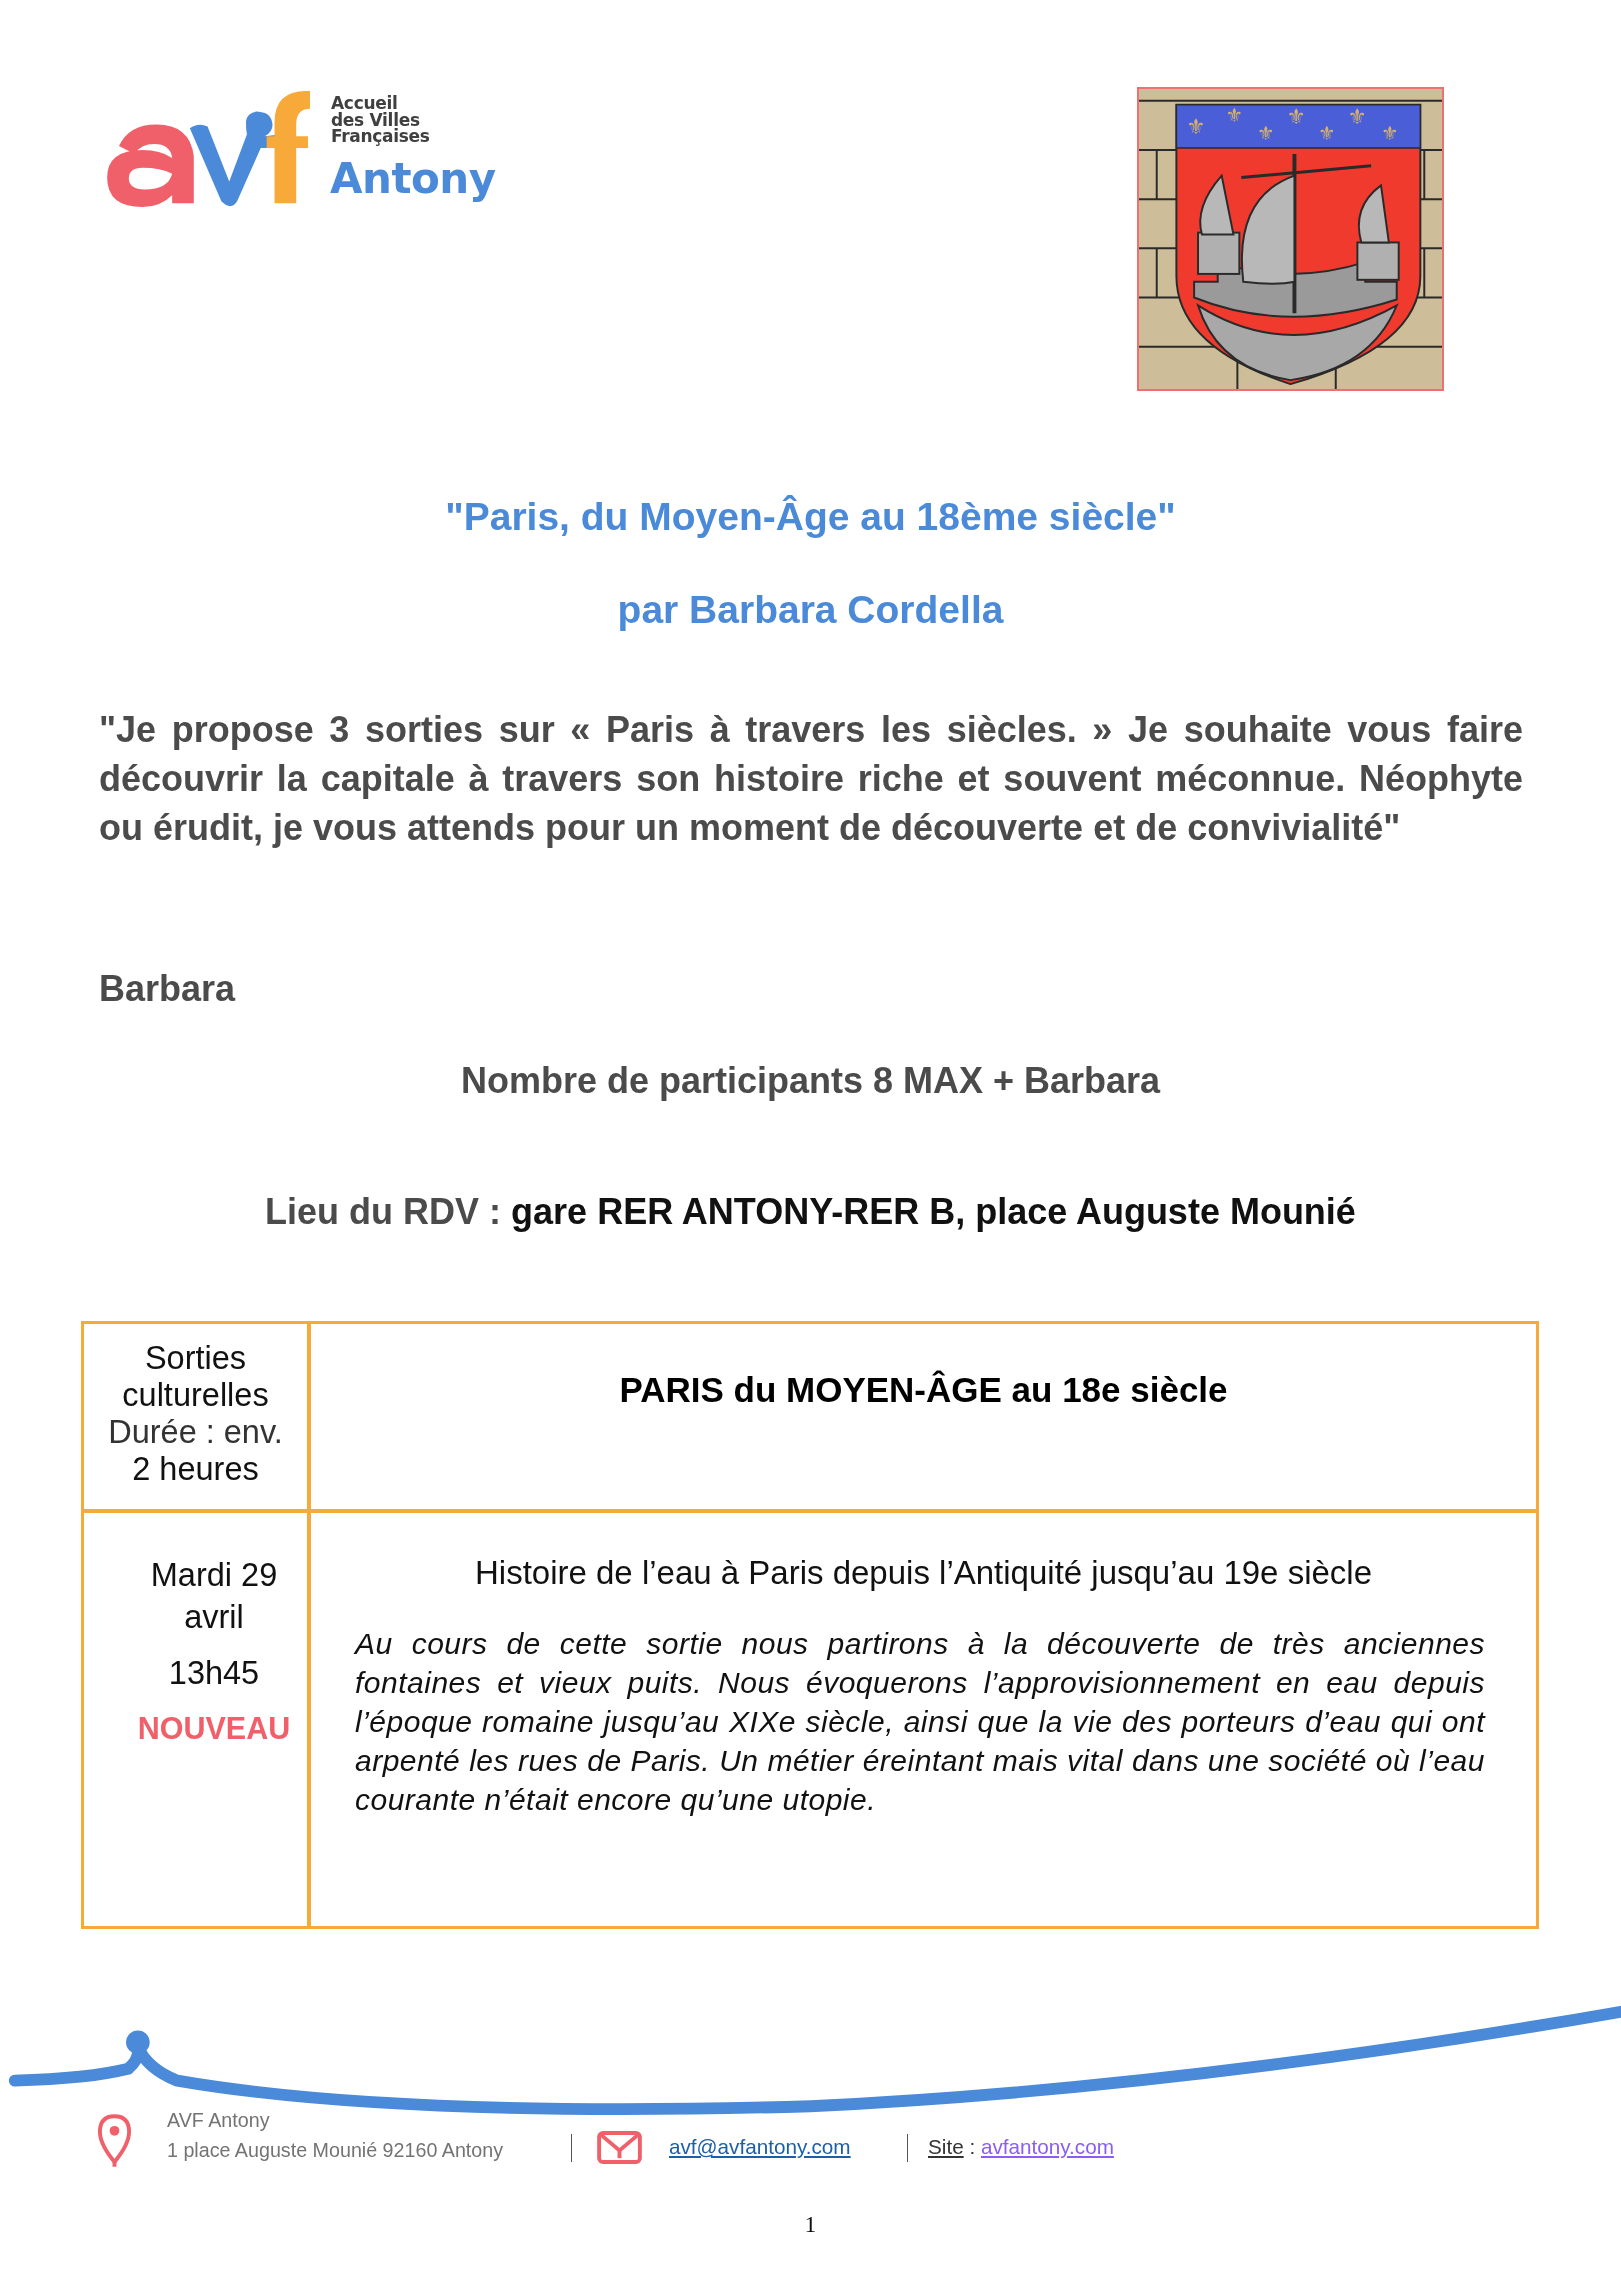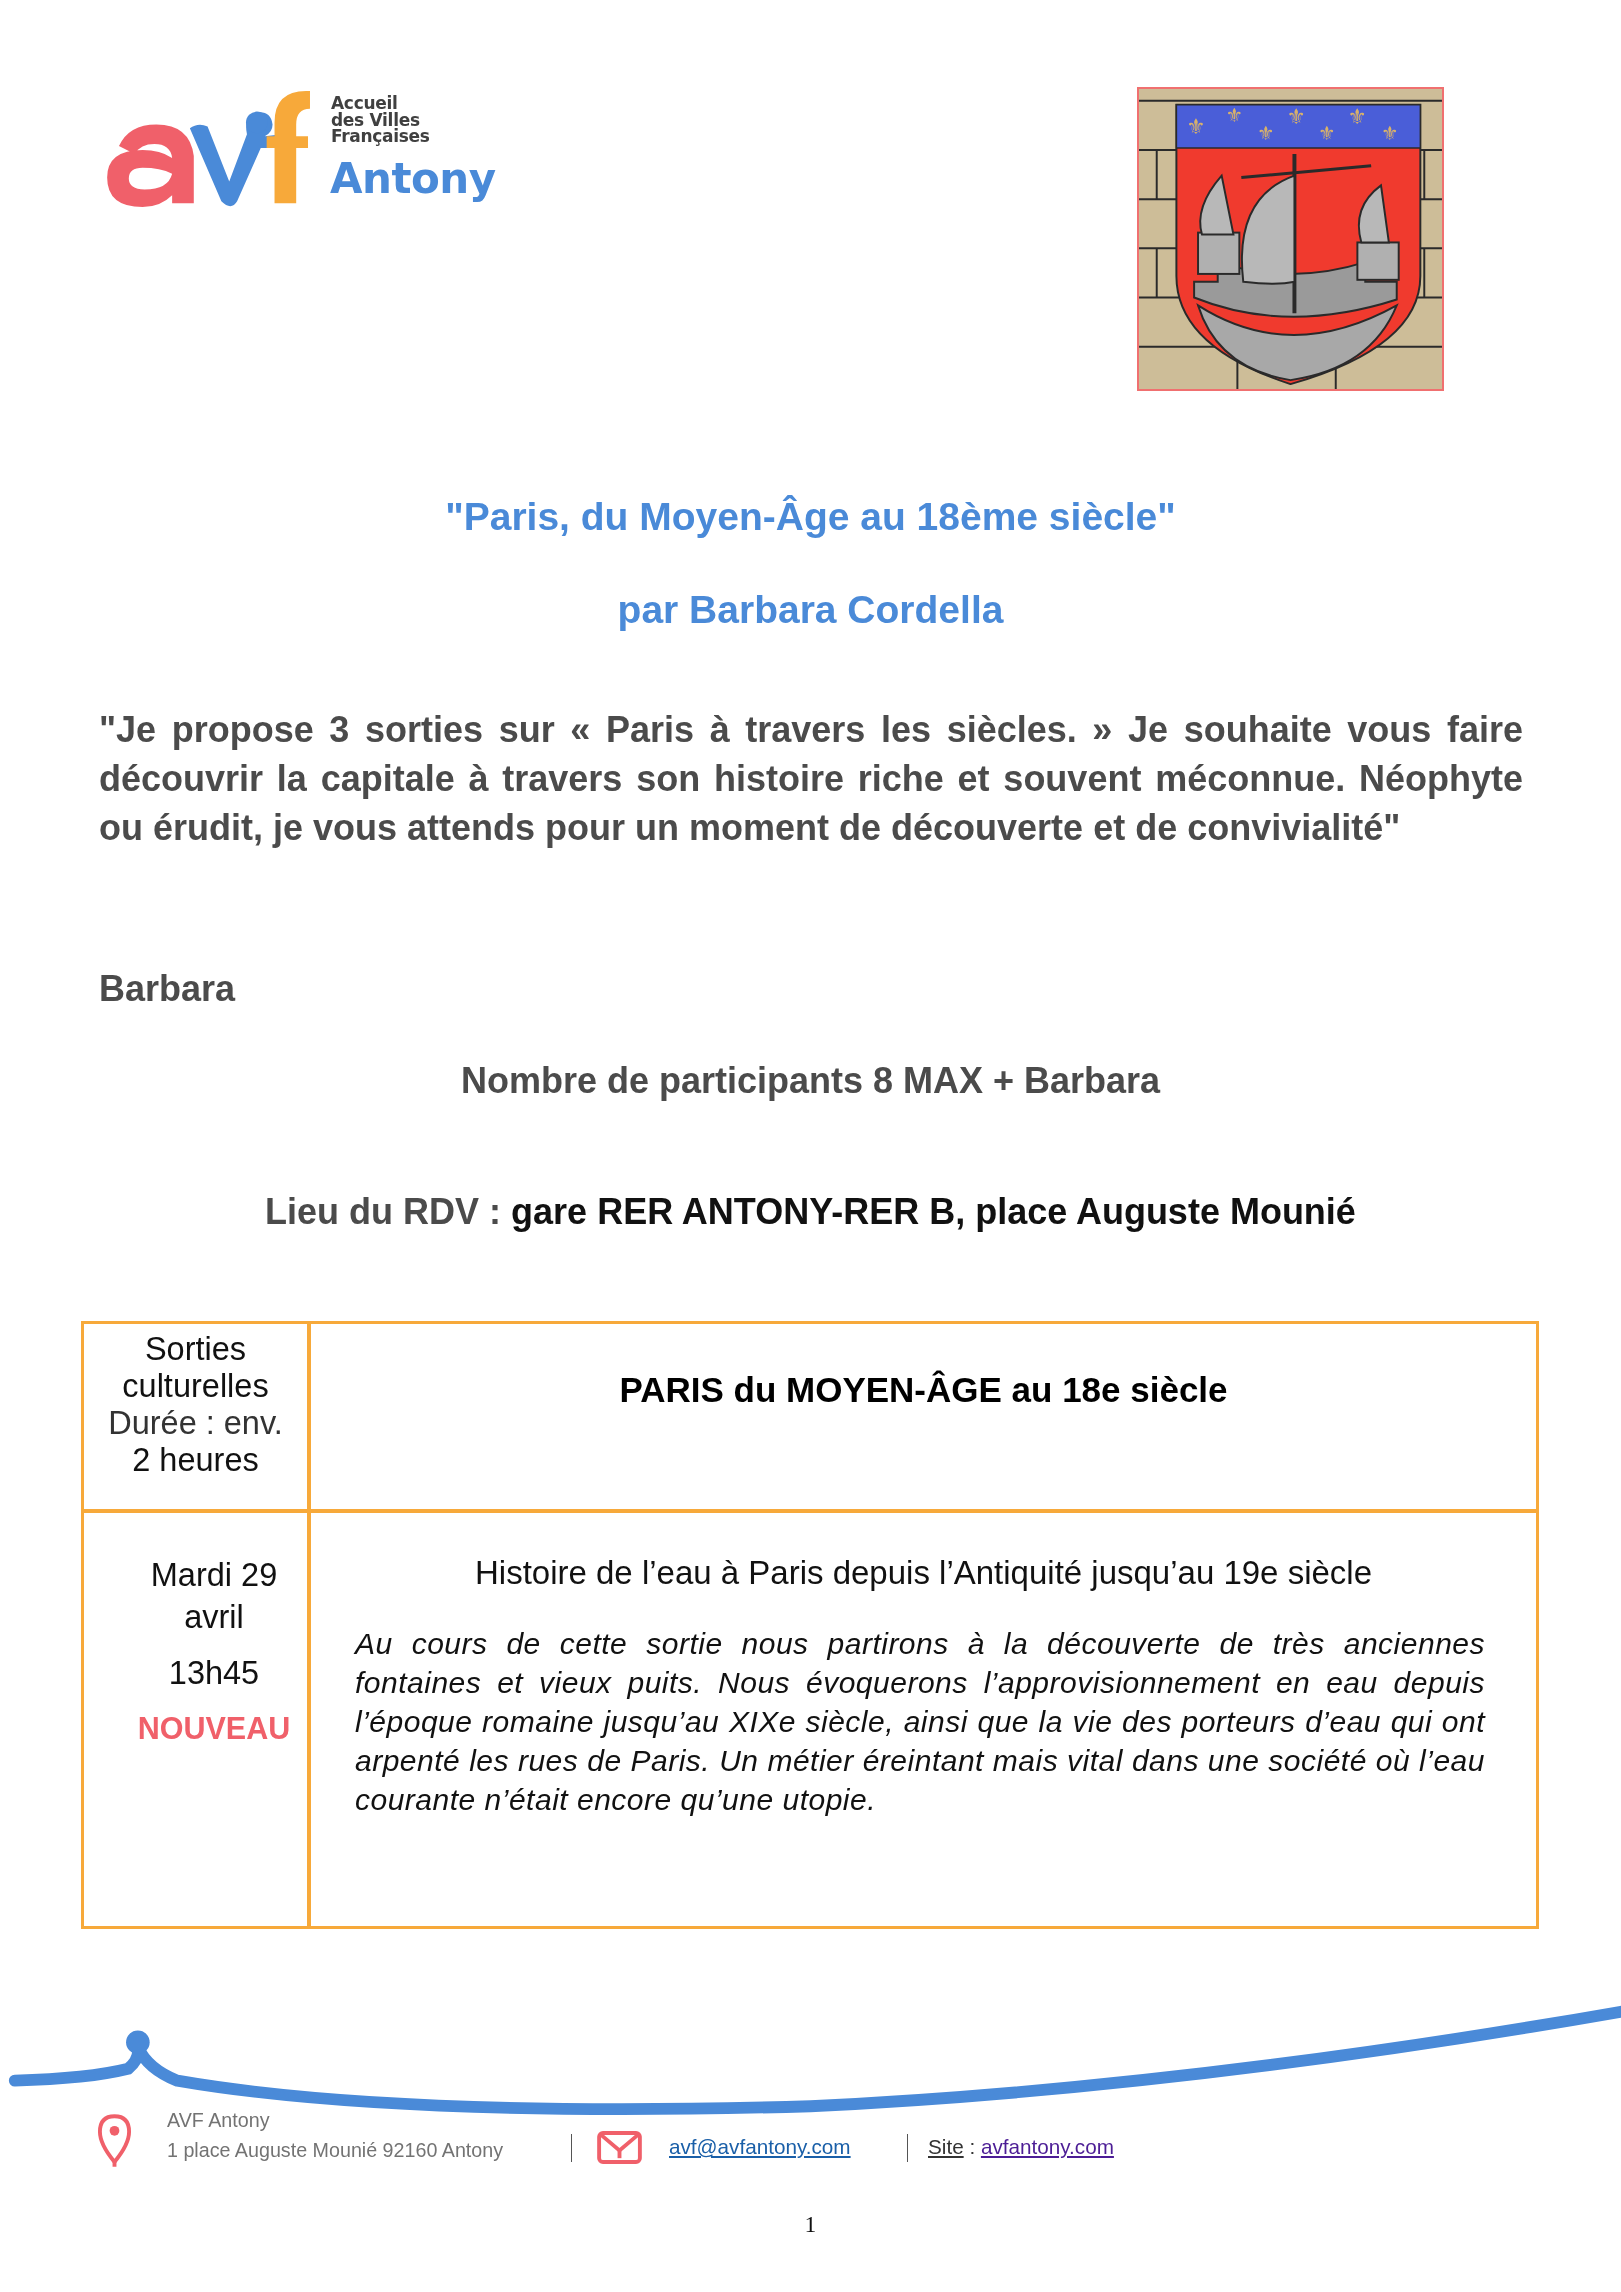--- a/index.html
+++ b/index.html
@@ -26,21 +26,21 @@
 
   .info { left: 0; width: 1621px; text-align: center; color: #4b4b4b; font-family: "Liberation Sans", sans-serif; font-weight: bold; font-size: 36px; }
   .participants { top: 1060px; }
   .rdv { top: 1191px; }
   .rdv .val { color: #111111; }
 
   
   .tbl { left: 81px; top: 1321px; width: 1458px; height: 608px; border: 3.9px solid #f7a93a; box-sizing: border-box; }
   .vline { position: absolute; left: 223px; top: 0; width: 3.9px; height: 100%; background: #f7a93a; }
   .hline { position: absolute; left: 0; top: 185px; width: 100%; height: 3.9px; background: #f7a93a; }
-  .cell-a { position: absolute; left: 0; top: 0; width: 223px; height: 185px; text-align: center; color: #111; font-family: "Liberation Sans", sans-serif; font-size: 32.5px; line-height: 37px; padding-top: 7px; box-sizing: border-box; }
+  .cell-a { position: absolute; left: 0; top: 0; width: 223px; height: 185px; text-align: center; color: #111; font-family: "Liberation Sans", sans-serif; font-size: 32.5px; line-height: 37px; padding-top: 16px; box-sizing: border-box; }
   .cell-a .light { color: #333; font-weight: normal; }
   .cell-b { position: absolute; left: 227px; top: 0; right: 0; height: 132px; display: flex; align-items: center; justify-content: center; color: #000; font-family: "Liberation Sans", sans-serif; font-weight: bold; font-size: 35px; }
   .cell-c { position: absolute; left: 0; top: 189px; width: 260px; text-align: center; color: #111; font-family: "Liberation Sans", sans-serif; font-size: 32.5px; }
   .cell-c .date { padding-top: 41px; line-height: 42px; }
   .cell-c .time { margin-top: 16.7px; }
   .cell-c .badge { margin-top: 19.7px; color: #f0606a; font-weight: bold; font-size: 30.5px; }
   .cell-d { position: absolute; left: 227px; top: 189px; right: 0; }
   .cell-d .sub { text-align: center; color: #111; font-family: "Liberation Sans", sans-serif; font-size: 33px; padding-top: 41px; }
   .cell-d .desc { margin: 31.5px 51px 0 44px; color: #111; font-family: "Liberation Sans", sans-serif; font-style: italic; font-weight: 400; font-size: 30px; line-height: 39px; text-align: justify; text-align-last: left; letter-spacing: 0.5px; }
 
@@ -48,21 +48,21 @@
   .wave { left: 0; top: 1990px; width: 1621px; height: 138px; }
   .pin { left: 97px; top: 2113px; width: 35px; height: 55px; }
   .addr { left: 167px; top: 2106px; color: #737373; font-family: "Liberation Sans", sans-serif; font-size: 19.7px; line-height: 29.6px; }
   .sep { width: 1px; height: 27.6px; background: #555; top: 2134px; }
   .sep1 { left: 571px; }
   .sep2 { left: 907px; }
   .mail-icon { left: 597px; top: 2131px; width: 45px; height: 33px; }
   .mail-link { left: 669px; top: 2135px; color: #1a5fa8; text-decoration: underline; font-family: "Liberation Sans", sans-serif; font-size: 20.7px; }
   .site { left: 928px; top: 2135px; color: #333; font-family: "Liberation Sans", sans-serif; font-size: 20.7px; }
   .site .lbl { text-decoration: underline; }
-  .site a { color: #4c1d95; text-decoration: underline; }
+  .site a { color: #8b5cf6; text-decoration: underline; }
   .page-num { left: 0; width: 1621px; top: 2211px; text-align: center; color: #111; font-family: "Liberation Serif", serif; font-size: 23.6px; }
 </style>
 </head>
 <body>
 
 <div class="abs logo">
   <svg class="logo-letters" viewBox="0 0 230 130">
 
     <path d="M20 60 Q30 38 58 38 Q92 38 96 70 L96 118 L74 118 L74 110 Q62 122 44 122 Q8 122 8 92 Q8 64 44 64 Q62 64 74 72 Q72 58 56 58 Q42 58 36 68 Z M44 82 Q30 82 30 93 Q30 104 46 104 Q70 104 74 88 Q62 82 44 82 Z" fill="#f0606a"></path>
 

